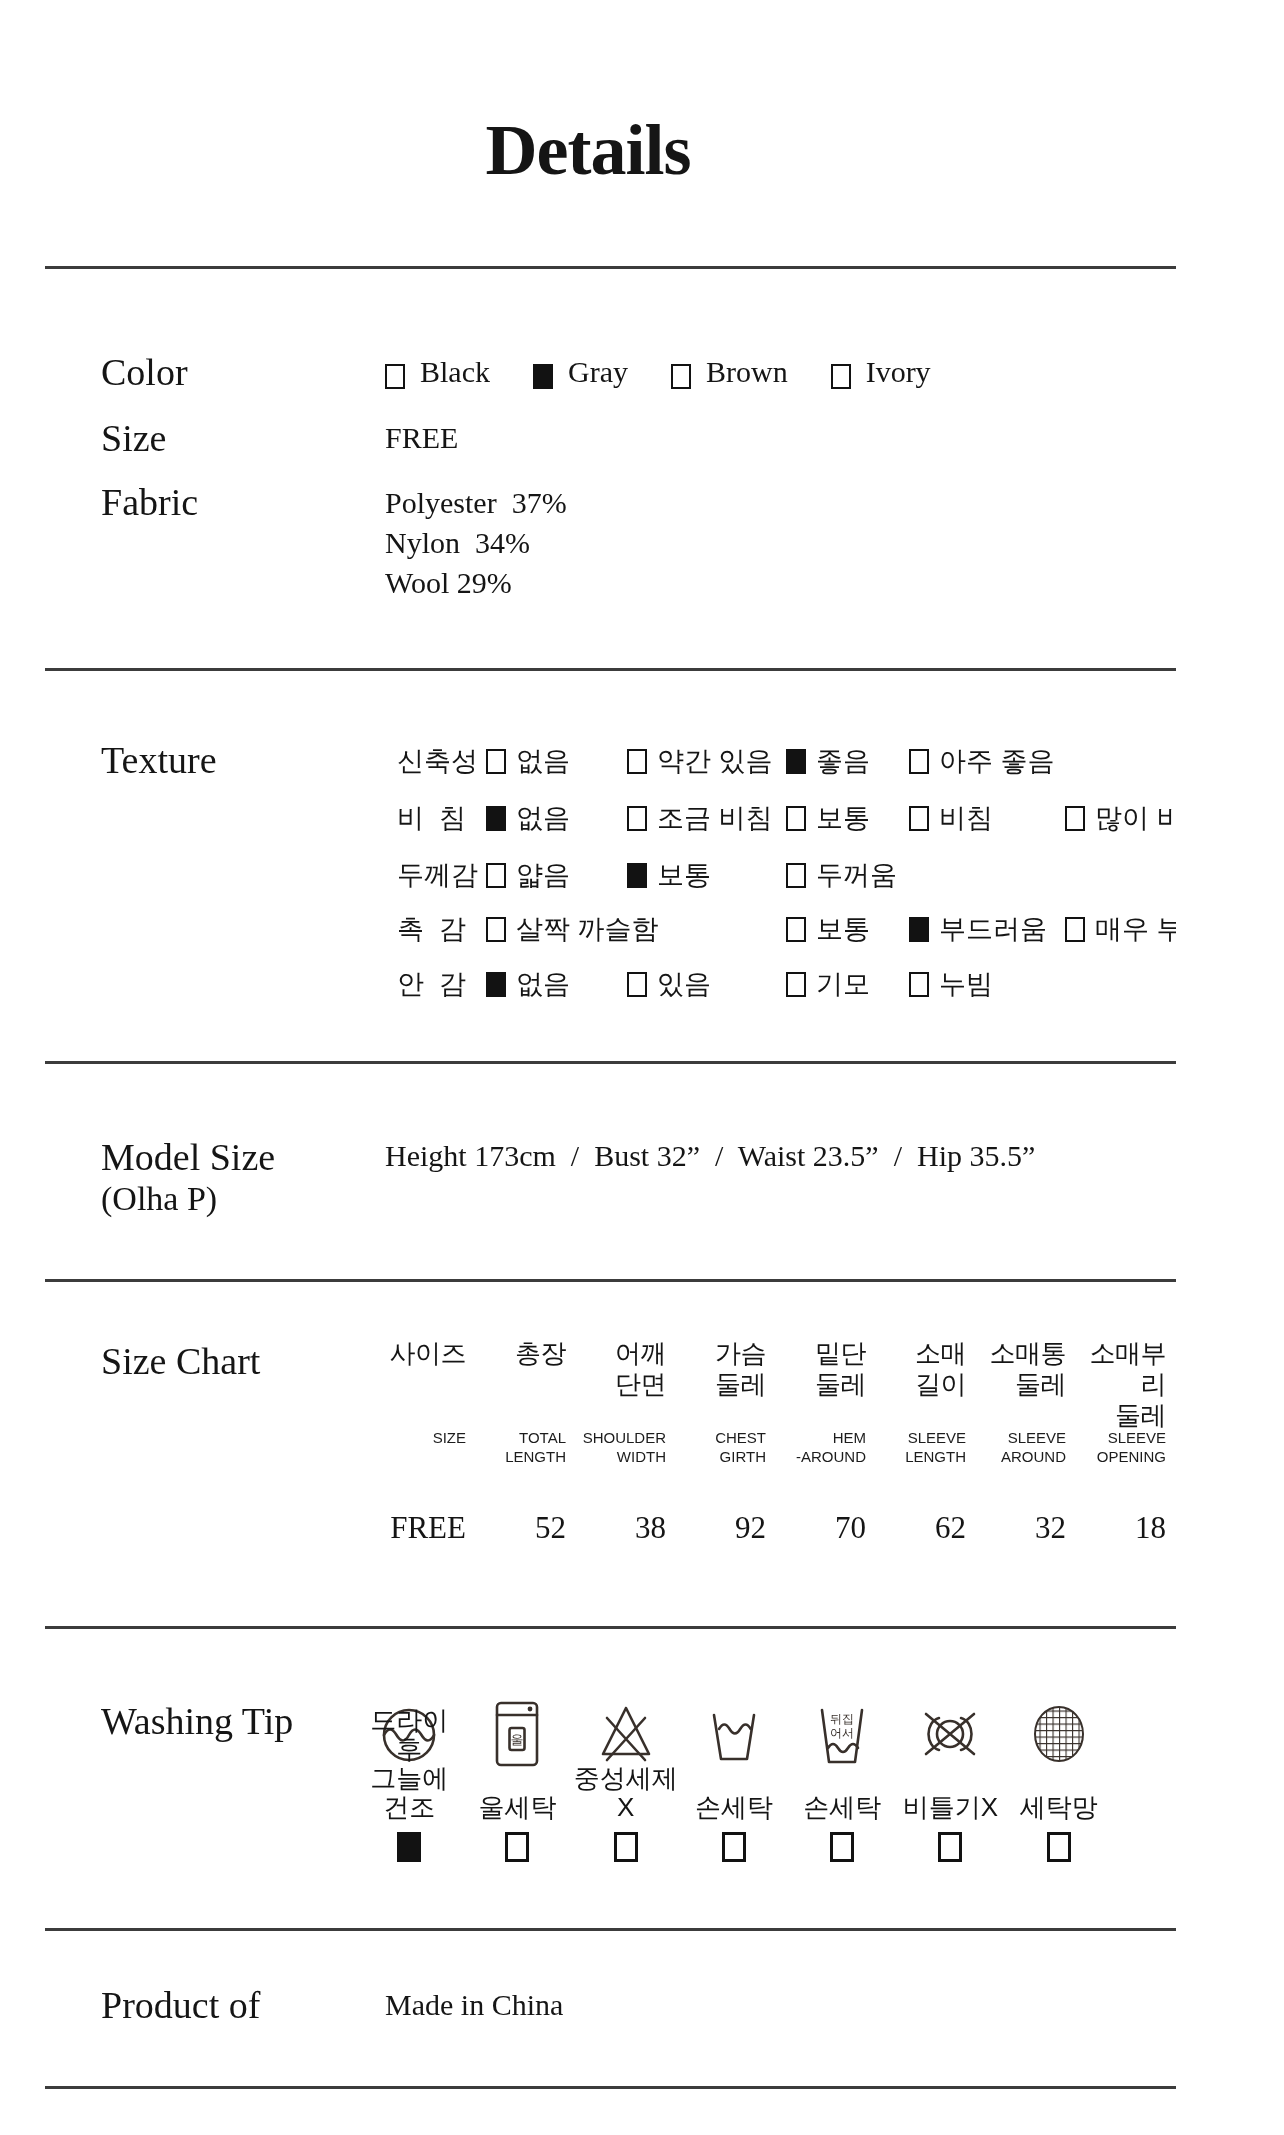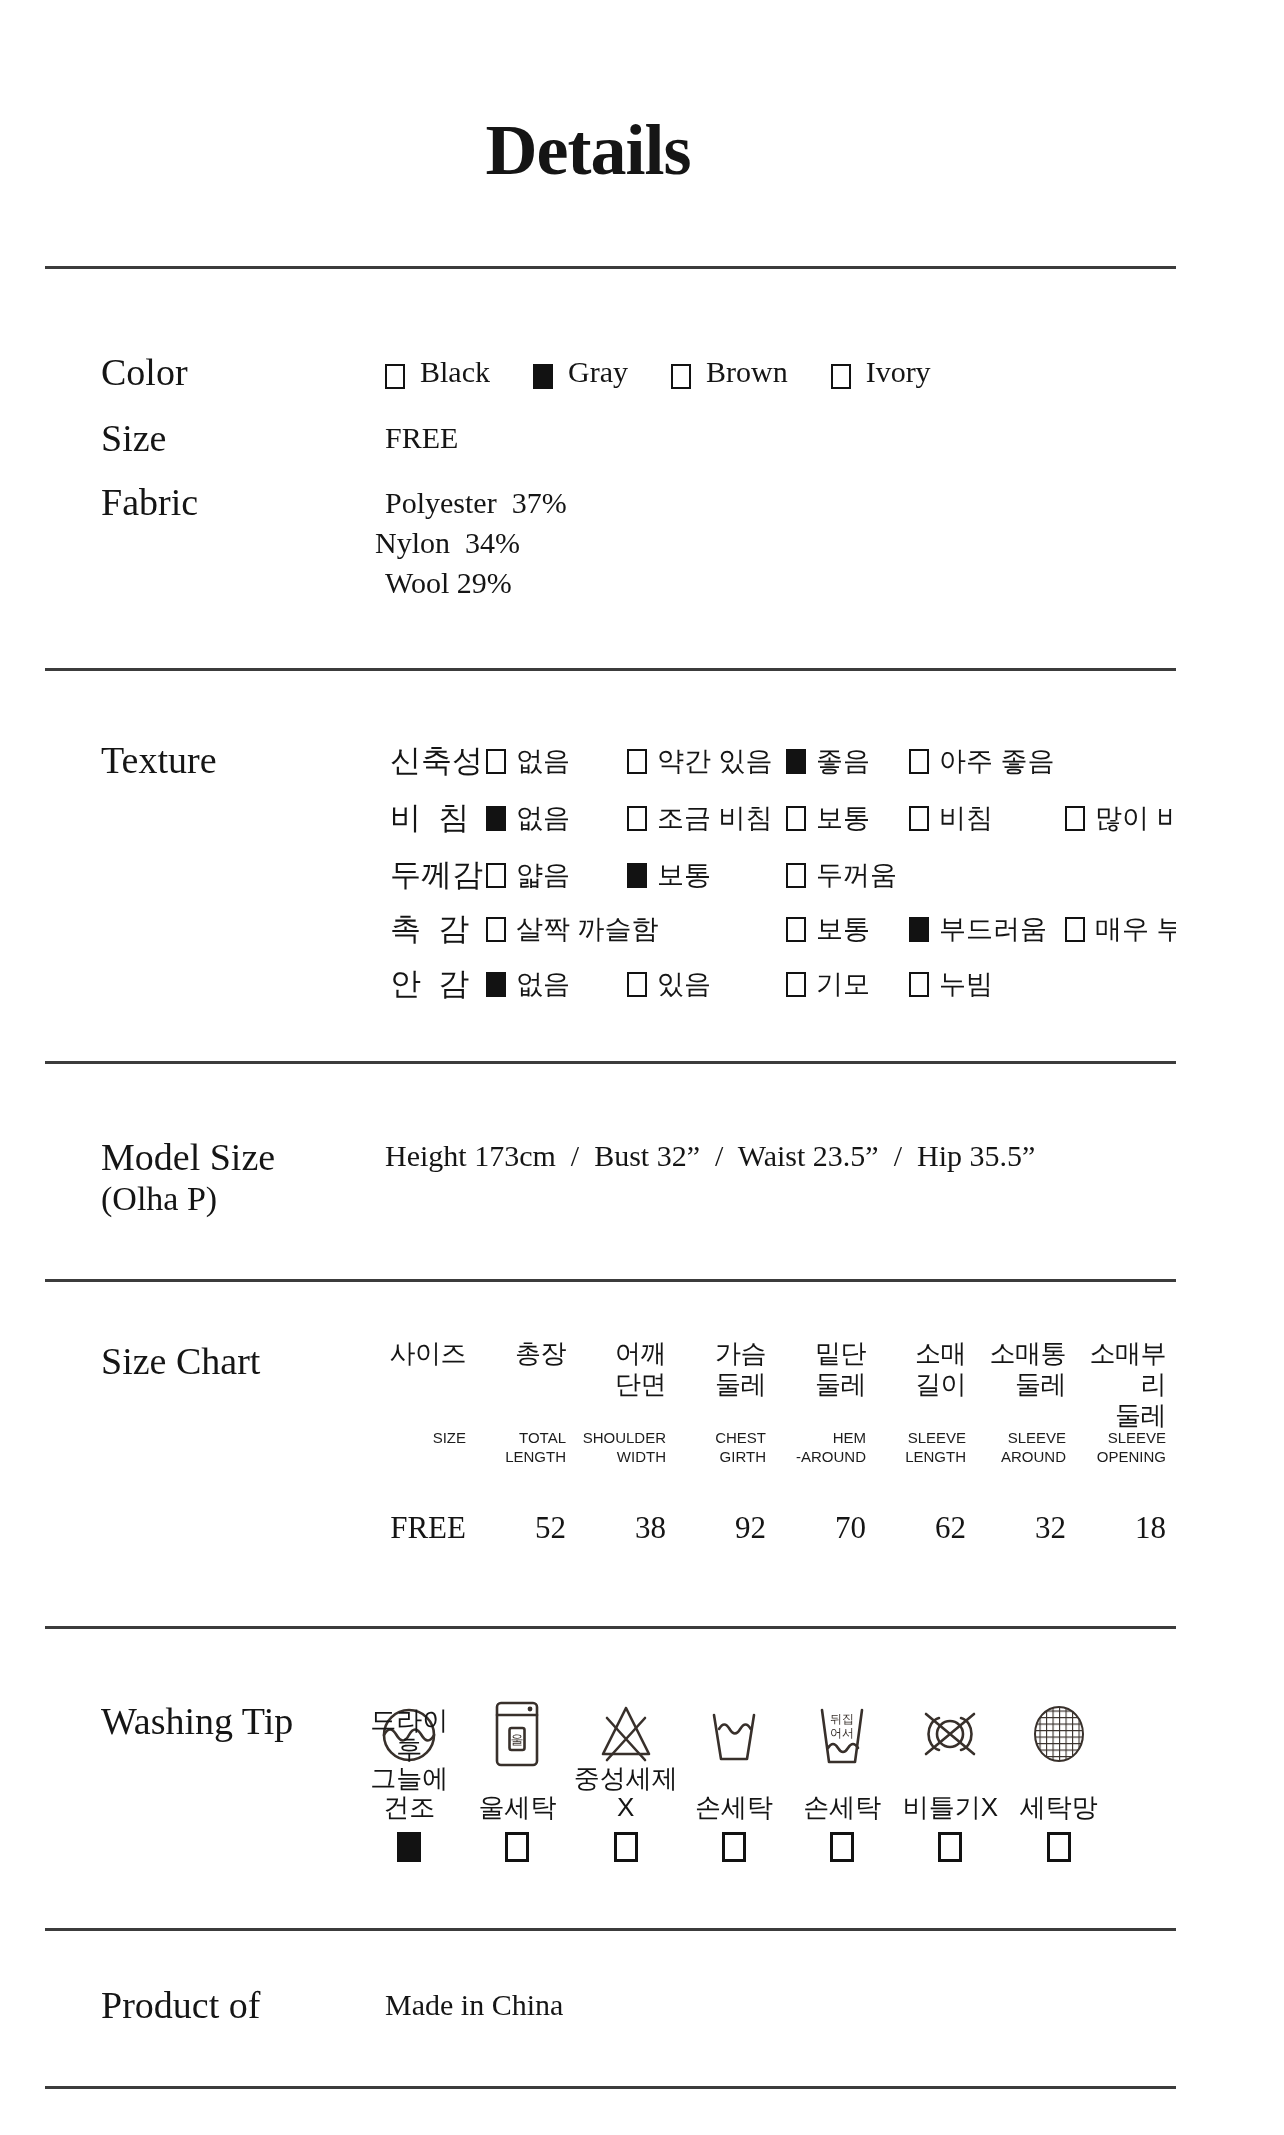--- a/index.html
+++ b/index.html
@@ -15,22 +15,22 @@
   .cb{display:inline-block;width:20px;height:25px;border:2.5px solid #121212;
       box-sizing:border-box;background:#fff;flex:none;}
   .cb[data-checked="true"]{background:#121212;}
   
   #color-opts{position:absolute;left:385px;top:350px;height:44px;display:flex;
               align-items:center;gap:43px;}
   .copt{display:flex;align-items:flex-end;gap:15px;font-size:30px;white-space:nowrap;}
   
   .t-row{position:absolute;left:385px;width:850px;height:34px;}
   .tr0{top:744px}.tr1{top:801px}.tr2{top:858px}.tr3{top:912px}.tr4{top:967px}
-  .t-name{position:absolute;left:5px;top:50%;transform:translateY(-50%);
-          font-family:"Liberation Sans",sans-serif;font-size:31px;white-space:pre;}
+  .t-name{position:absolute;left:12px;top:50%;transform:translateY(-50%);
+          font-family:"Liberation Sans",sans-serif;font-size:27px;white-space:pre;}
   .topt{position:absolute;top:50%;transform:translateY(-50%);display:flex;align-items:center;
         gap:10px;font-family:"Liberation Sans",sans-serif;font-size:27px;white-space:nowrap;}
   .c1{left:101px}.c2{left:242px}.c3{left:401px}.c4{left:524px}.c5{left:680px}
   
   #size-chart-grid{position:absolute;left:366px;top:1338px;display:flex;}
   .sc-col{width:100px;text-align:right;}
   .sc-kr{height:90px;font-family:"Liberation Sans",sans-serif;font-size:26px;line-height:31px;
          letter-spacing:-0.5px;white-space:pre-line;}
   .sc-en{height:82px;font-family:"Liberation Sans",sans-serif;font-size:15px;line-height:19px;
          white-space:pre-line;color:#1c1c1c;}
@@ -74,21 +74,21 @@
       <span class="cb" data-checked="false"></span>
       <span>Ivory</span>
     </span>
   </div>
 
   <div class="sec-label" style="top:413px">Size</div>
   <div class="serif-val" style="left:385px;top:419px">FREE</div>
 
   <div class="sec-label" style="top:477px">Fabric</div>
   <div class="serif-val" style="left:385px;top:483px;line-height:40px">Polyester  37%</div>
-  <div class="serif-val" style="left:375px;top:523px;line-height:40px">Nylon  34%</div>
+  <div class="serif-val" style="left:385px;top:523px;line-height:40px">Nylon  34%</div>
   <div class="serif-val" style="left:385px;top:563px;line-height:40px">Wool 29%</div>
 
   <div class="rule" style="top:668px"></div>
 
   <div class="sec-label" style="top:735px">Texture</div>
 
   <div class="t-row tr0">
     <span class="t-name">신축성</span>
     <span class="topt c1">
         <span class="cb" data-checked="false"></span>

